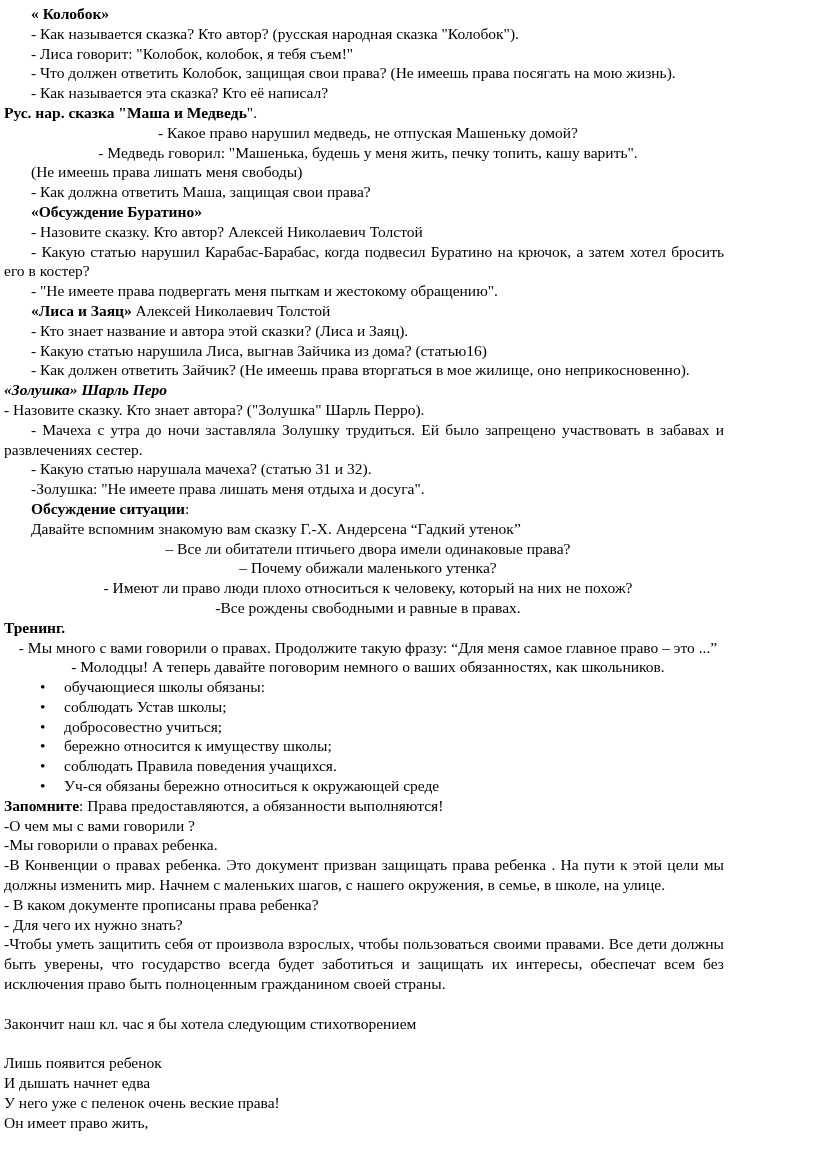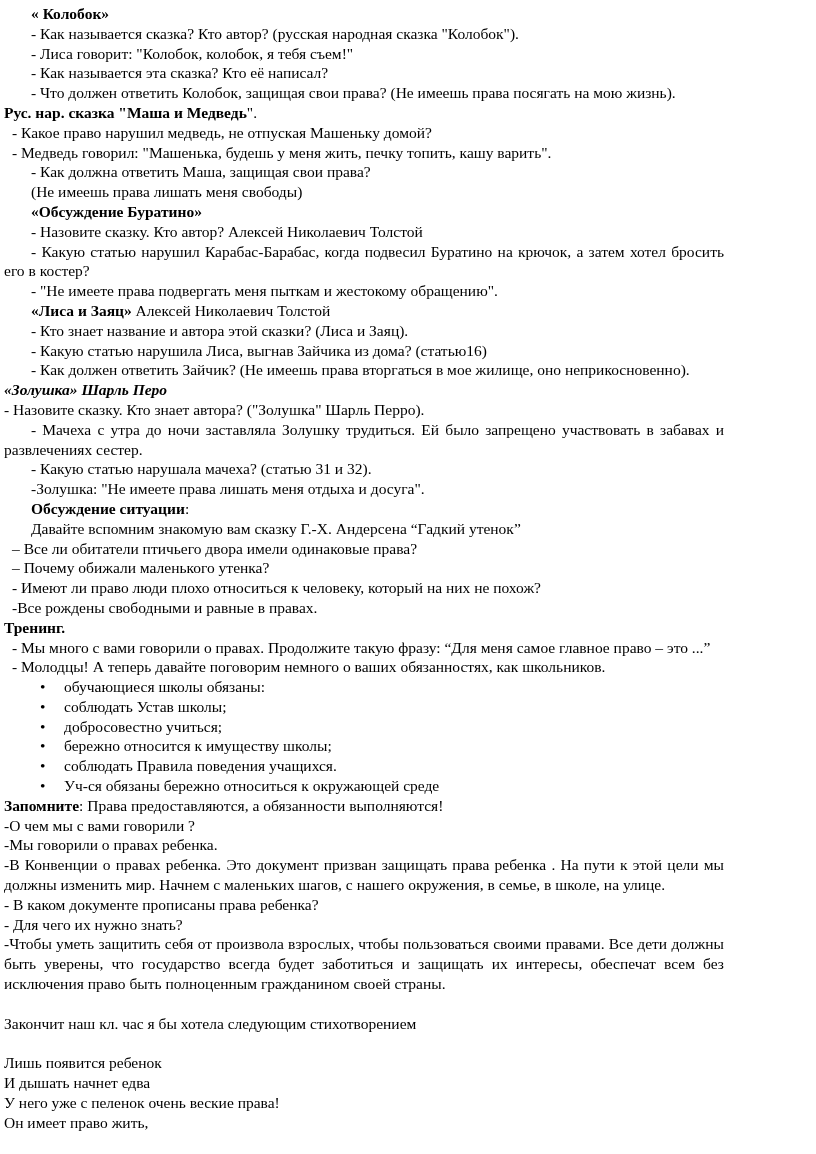--- a/index.html
+++ b/index.html
@@ -17,21 +17,21 @@
     font-size: 15.5px;
     line-height: 19.8px;
     padding: 4px 4px 0 4px;
     overflow: hidden;
   }
   .para {
     margin: 0;
     padding: 0;
   }
   .fl0 { text-indent: 0; }
-  .fl1 { text-indent: 8px; }
+  .fl1 { text-indent: 8px; text-align: center; }
   .fl2 { text-indent: 27px; }
   .justify { text-align: justify; }
   .b { font-weight: bold; }
   .i { font-style: italic; margin-top: 27px; }
   .bullet {
     position: relative;
     padding-left: 60px;
     text-indent: 0;
   }
   .bullet-mark {
@@ -41,27 +41,27 @@
   }
   .blank { min-height: 19.8px; }
 </style>
 </head>
 <body>
 
 <div class="page">
     <p class="para fl2"><span class="b">« Колобок»</span></p>
     <p class="para fl2"><span>- Как называется сказка? Кто автор? (русская народная сказка "Колобок").</span></p>
     <p class="para fl2"><span>- Лиса говорит: "Колобок, колобок, я тебя съем!"</span></p>
+    <p class="para fl2"><span>- Что должен ответить Колобок, защищая свои права? (Не имеешь права посягать на мою жизнь).</span></p>
     <p class="para fl2"><span>- Как называется эта сказка? Кто её написал?</span></p>
-    <p class="para fl2"><span>- Что должен ответить Колобок, защищая свои права? (Не имеешь права посягать на мою жизнь).</span></p>
     <p class="para fl0"><span class="b">Рус. нар. сказка "Маша и Медведь</span><span>".</span></p>
     <p class="para fl1"><span>- Какое право нарушил медведь, не отпуская Машеньку домой?</span></p>
     <p class="para fl1"><span>- Медведь говорил: "Машенька, будешь у меня жить, печку топить, кашу варить".</span></p>
+    <p class="para fl2"><span>(Не имеешь права лишать меня свободы)</span></p>
     <p class="para fl2"><span>- Как должна ответить Маша, защищая свои права?</span></p>
-    <p class="para fl2"><span>(Не имеешь права лишать меня свободы)</span></p>
     <p class="para fl2"><span class="b">«Обсуждение Буратино»</span></p>
     <p class="para fl2"><span>- Назовите сказку. Кто автор?  Алексей  Николаевич Толстой</span></p>
     <p class="para fl2 justify"><span>- Какую статью нарушил Карабас-Барабас, когда подвесил Буратино на крючок, а затем хотел бросить его в костер?</span></p>
     <p class="para fl2"><span>- "Не имеете права подвергать меня пыткам и жестокому обращению".</span></p>
     <p class="para fl2"><span class="b">«Лиса и Заяц»</span><span> Алексей  Николаевич Толстой</span></p>
     <p class="para fl2"><span>- Кто знает название и автора этой сказки? (Лиса и Заяц).</span></p>
     <p class="para fl2"><span>- Какую статью нарушила Лиса, выгнав Зайчика из дома? (статью16)</span></p>
     <p class="para fl2"><span>- Как должен ответить Зайчик? (Не имеешь права вторгаться в мое жилище, оно неприкосновенно).</span></p>
     <p class="para fl0"><span class="b i">«Золушка» Шарль Перо</span></p>
     <p class="para fl0"><span>- Назовите сказку. Кто знает автора? ("Золушка" Шарль Перро).</span></p>

